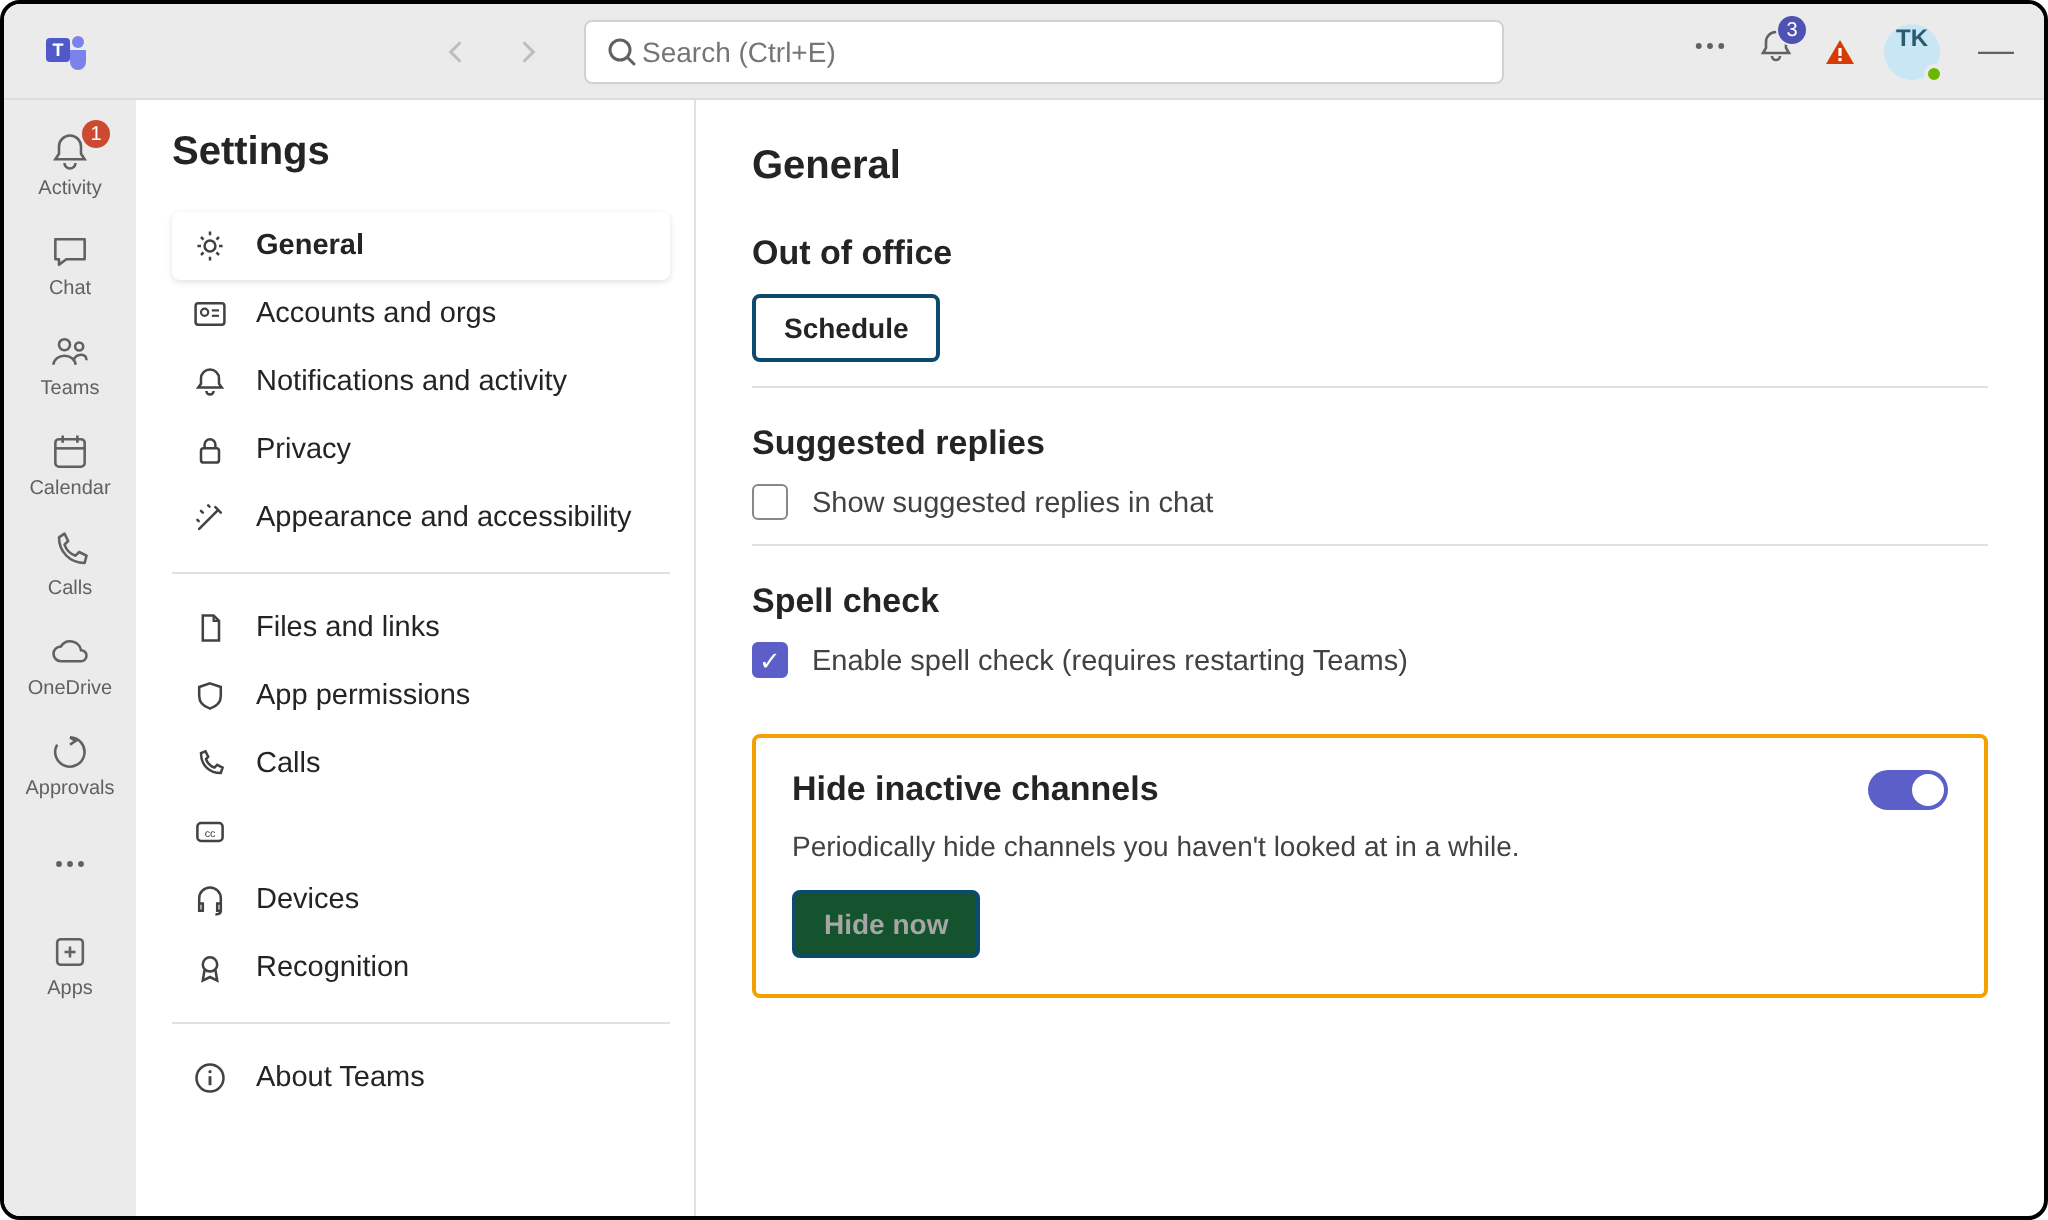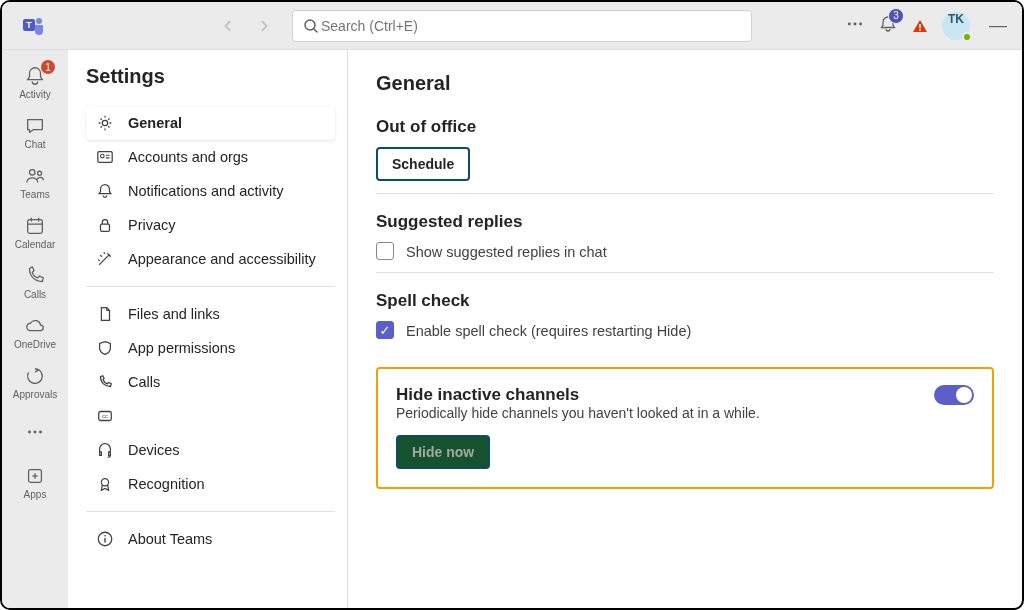--- a/index.html
+++ b/index.html
@@ -288,28 +288,28 @@
       <div class="check-row">
         <div class="chk"></div>
         <span class="chk-label">Show suggested replies in chat</span>
       </div>
     </div>
 
     <div class="section noborder" style="padding-bottom:10px;">
       <h2 class="sec-title">Spell check</h2>
       <div class="check-row">
         <div class="chk checked">✓</div>
-        <span class="chk-label">Enable spell check (requires restarting Hide)</span>
+        <span class="chk-label">Enable spell check (requires restarting Teams)</span>
       </div>
     </div>
 
     <div class="highlight-box">
       <div class="section-head-row">
         <h2 class="sec-title" style="margin-bottom:0;">Hide inactive channels</h2>
         <div class="toggle">
             <div class="toggle-knob"></div>
           </div>
       </div>
-      <p class="sec-desc" style="">Periodically hide channels you haven't looked at in a while.</p>
+      <p class="sec-desc" style="margin-top:10px;">Periodically hide channels you haven't looked at in a while.</p>
       <button class="btn disabled">Hide now</button>
     </div>
   </div>
 </div>
 
 </body></html>

